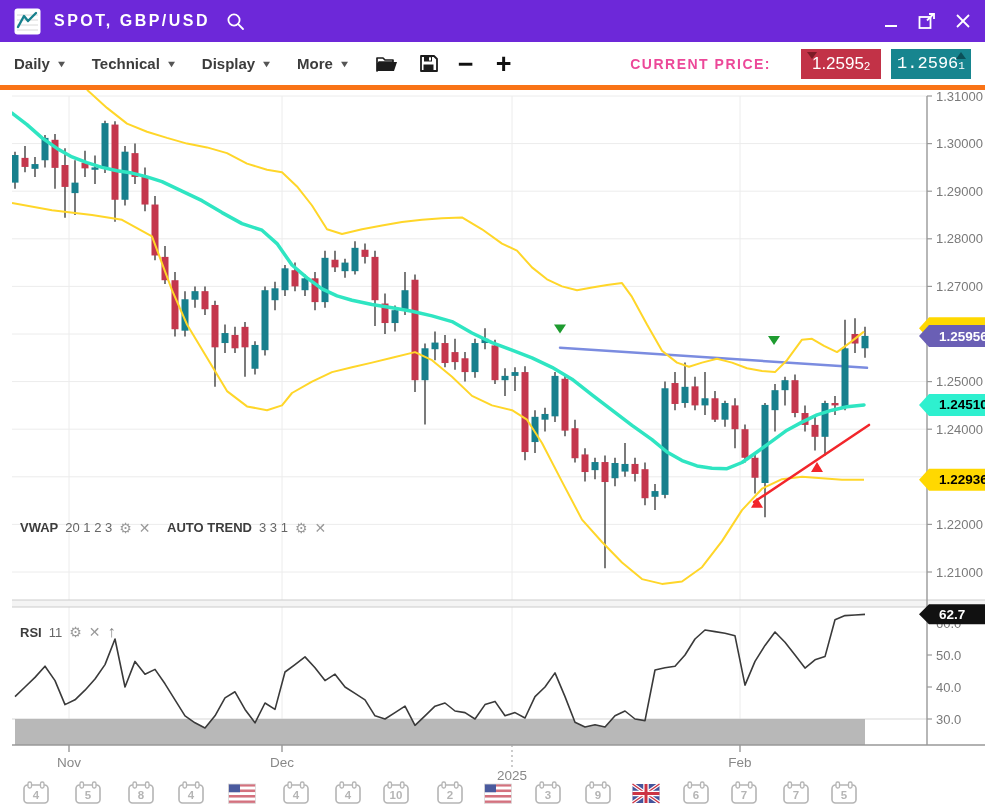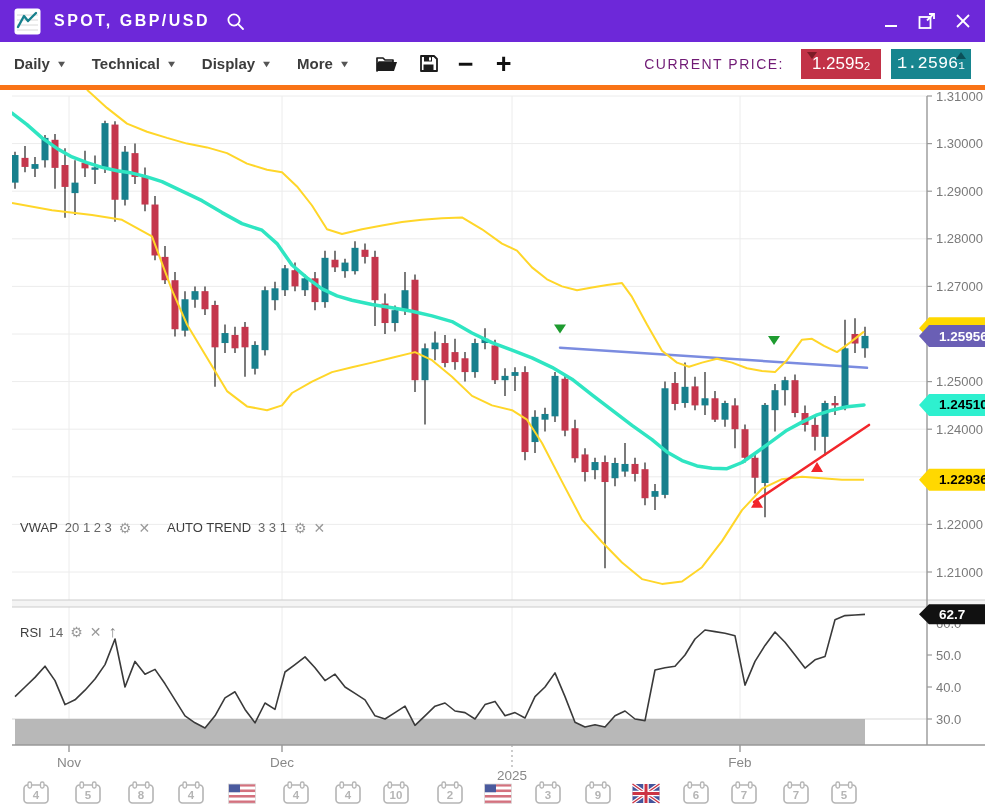--- a/index.html
+++ b/index.html
@@ -18,33 +18,33 @@
   
   .toolbar{position:absolute;top:42px;left:0;width:985px;height:48px;background:#fff;
            border-bottom:5px solid #f97316;display:flex;align-items:center;
            padding:0 14px;box-sizing:border-box;}
   .menu{display:flex;align-items:center;gap:7px;margin-right:26px;cursor:pointer;}
   .menu .lbl{font-size:15px;font-weight:700;color:#3c3c3c;}
   .menu .caret{font-size:9px;color:#555;transform:scaleX(1.3);}
   .tool-ico{margin-right:20px;cursor:pointer;display:flex;align-items:center;}
   .zoombtn{font-size:27px;font-weight:900;color:#111;line-height:20px;margin-right:22px;cursor:pointer;}
   .cp-group{margin-left:auto;display:flex;align-items:center;gap:10px;}
-  .cp-label{font-size:14px;font-weight:400;color:#701a75;letter-spacing:1.5px;margin-right:7px;}
+  .cp-label{font-size:14px;font-weight:700;color:#ec4899;letter-spacing:1.5px;margin-right:20px;}
   .price-badge{position:relative;width:80px;height:30px;display:flex;align-items:center;
                justify-content:center;color:#fff;font-size:17px;}
   .price-badge .sub{font-size:11px;margin-top:5px;}
   .arr{position:absolute;width:0;height:0;border-left:5px solid transparent;border-right:5px solid transparent;}
   .arr-down{top:3px;left:6px;border-top:7px solid #7d1b26;}
   .arr-up{top:3px;right:5px;border-bottom:7px solid #0b5058;}
 
   
   .chart-area{position:absolute;top:90px;left:12px;width:985px;height:720px;}
   .chart-area svg{position:absolute;top:0;left:0;}
   .ind-row{position:absolute;display:flex;align-items:center;gap:7px;font-size:13px;z-index:5;}
-  .ind-name{font-weight:400;color:#3d3d3d;}
+  .ind-name{font-weight:700;color:#3d3d3d;}
   .ind-params{font-weight:400;color:#666;}
   .ind-ico{color:#9a9a9a;font-size:14px;cursor:pointer;line-height:1;}
   .ind-arrow{color:#8a8a8a;font-size:16px;cursor:pointer;line-height:1;}
   #vwap-row{top:430px;left:8px;}
   #trend-row{top:430px;left:155px;}
   #rsi-row{top:534px;left:8px;}
 </style>
 </head>
 <body>
 
@@ -537,19 +537,19 @@
       <span class="ind-ico">✕</span>
     </div>
     <div class="ind-row" id="trend-row">
       <span class="ind-name">AUTO TREND</span>
       <span class="ind-params">3 3 1</span>
       <span class="ind-ico">⚙</span>
       <span class="ind-ico">✕</span>
     </div>
     <div class="ind-row" id="rsi-row">
       <span class="ind-name">RSI</span>
-      <span class="ind-params">14</span>
+      <span class="ind-params">11</span>
       <span class="ind-ico">⚙</span>
       <span class="ind-ico">✕</span>
       <span class="ind-arrow">↑</span>
     </div>
   </div>
 </div>
 
 </body></html>

